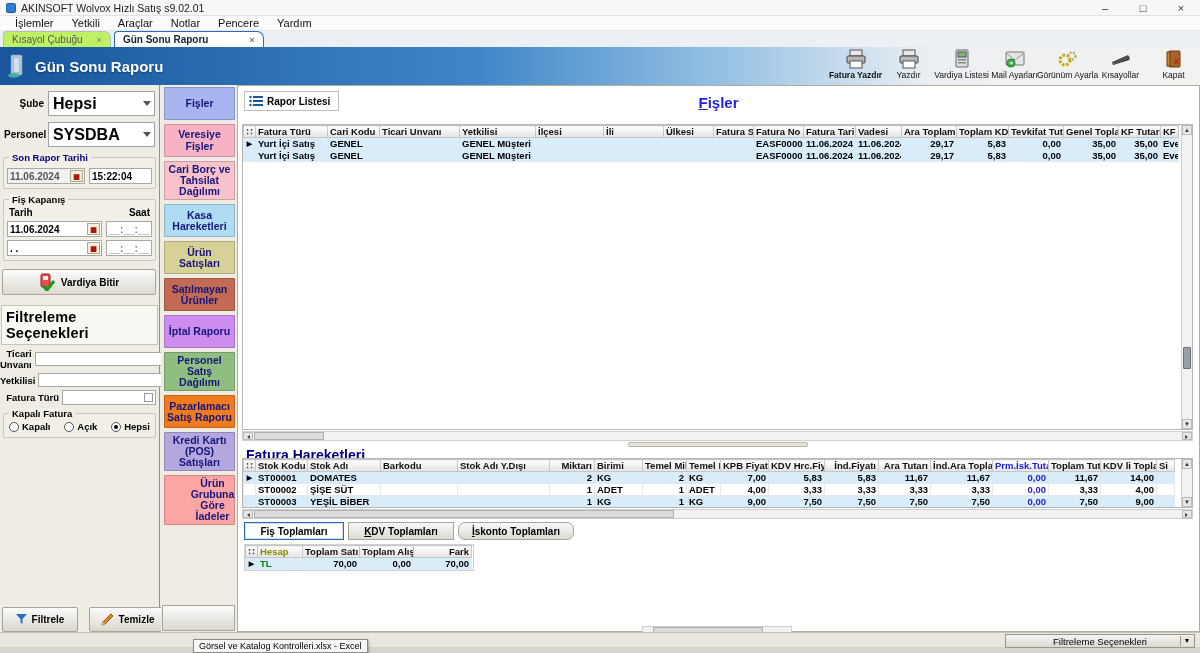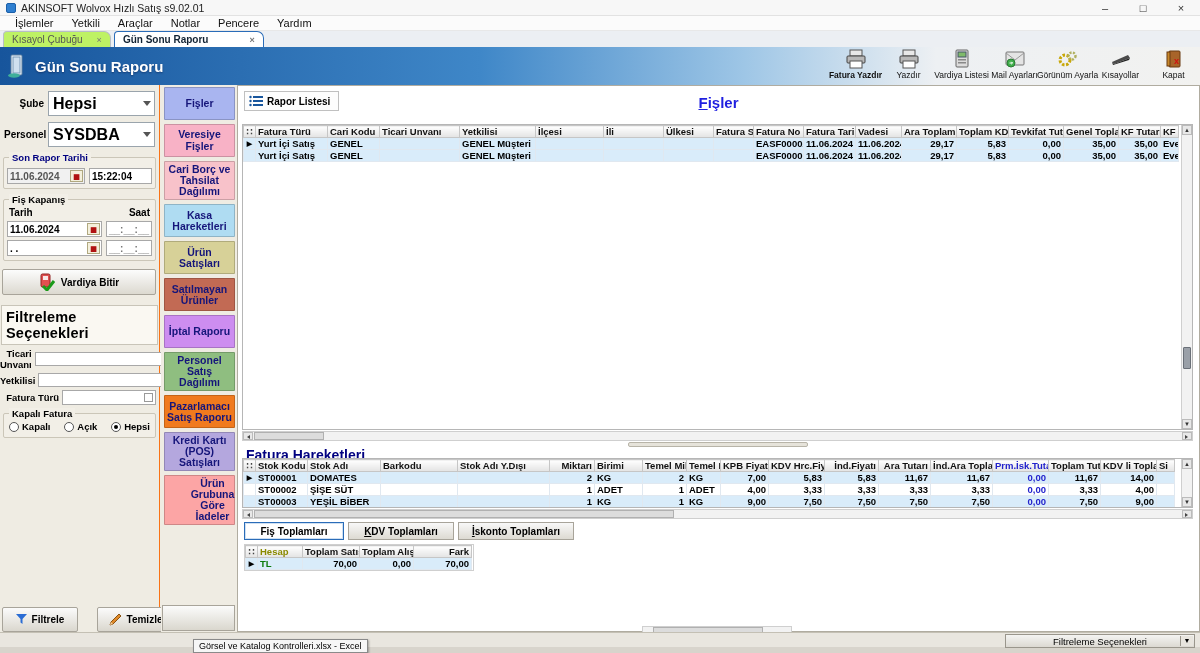--- a/index.html
+++ b/index.html
@@ -308,21 +308,21 @@
   </div>
 
 </div>
 
 <div class="bbtn abs" style="left:2px;top:607px;width:76px;">
   <svg width="11" height="11" viewBox="0 0 11 11">
       <polygon points="0,0 11,0 6.5,5 6.5,10 4.5,8.5 4.5,5" fill="#2a6cd4"></polygon>
     </svg>
   <span>Filtrele</span>
 </div>
-<div class="bbtn abs" style="left:97px;top:607px;width:77px;">
+<div class="bbtn abs" style="left:89px;top:607px;width:77px;">
   <svg width="13" height="12" viewBox="0 0 13 12">
       <polygon points="1,11 4,10 12,2 10,0 2,8" fill="#e08a2a" stroke="#8a5210"></polygon>
       <polygon points="1,11 4,10 2,8" fill="#f4d0a0"></polygon>
     </svg>
   <span>Temizle</span>
 </div>
 
 <div id="midcol" class="abs">
     <div class="rbtn" style="background: rgb(169, 181, 240);">Fişler</div>
     <div class="rbtn" style="background: rgb(248, 178, 198);">Veresiye Fişler</div>
@@ -578,21 +578,21 @@
     <span class="hthumb" style="left:11px;width:420px;"></span>
     <span class="harr r" style="right:0;"></span>
   </div>
 
   <div class="ttab active" style="left:6px;top:436px;width:100px;">
       <span>Fiş Toplamları</span>
     </div>
   <div class="ttab" style="left:110px;top:436px;width:106px;">
       <span class="ulf">KDV Toplamları</span>
     </div>
-  <div class="ttab" style="left:220px;top:436px;width:116px;">
+  <div class="ttab" style="left:220px;top:436px;width:116px;border-radius:7px;">
       <span class="ulf">İskonto Toplamları</span>
     </div>
 
   <div class="box" style="left:6px;top:458px;width:230px;height:27px;border-color:#cfcfcf;">
     <div>
         <table style="width: 226px;">
           <colgroup>
             <col style="width: 12px;">
             <col style="width: 45px;">
             <col style="width: 57px;">

